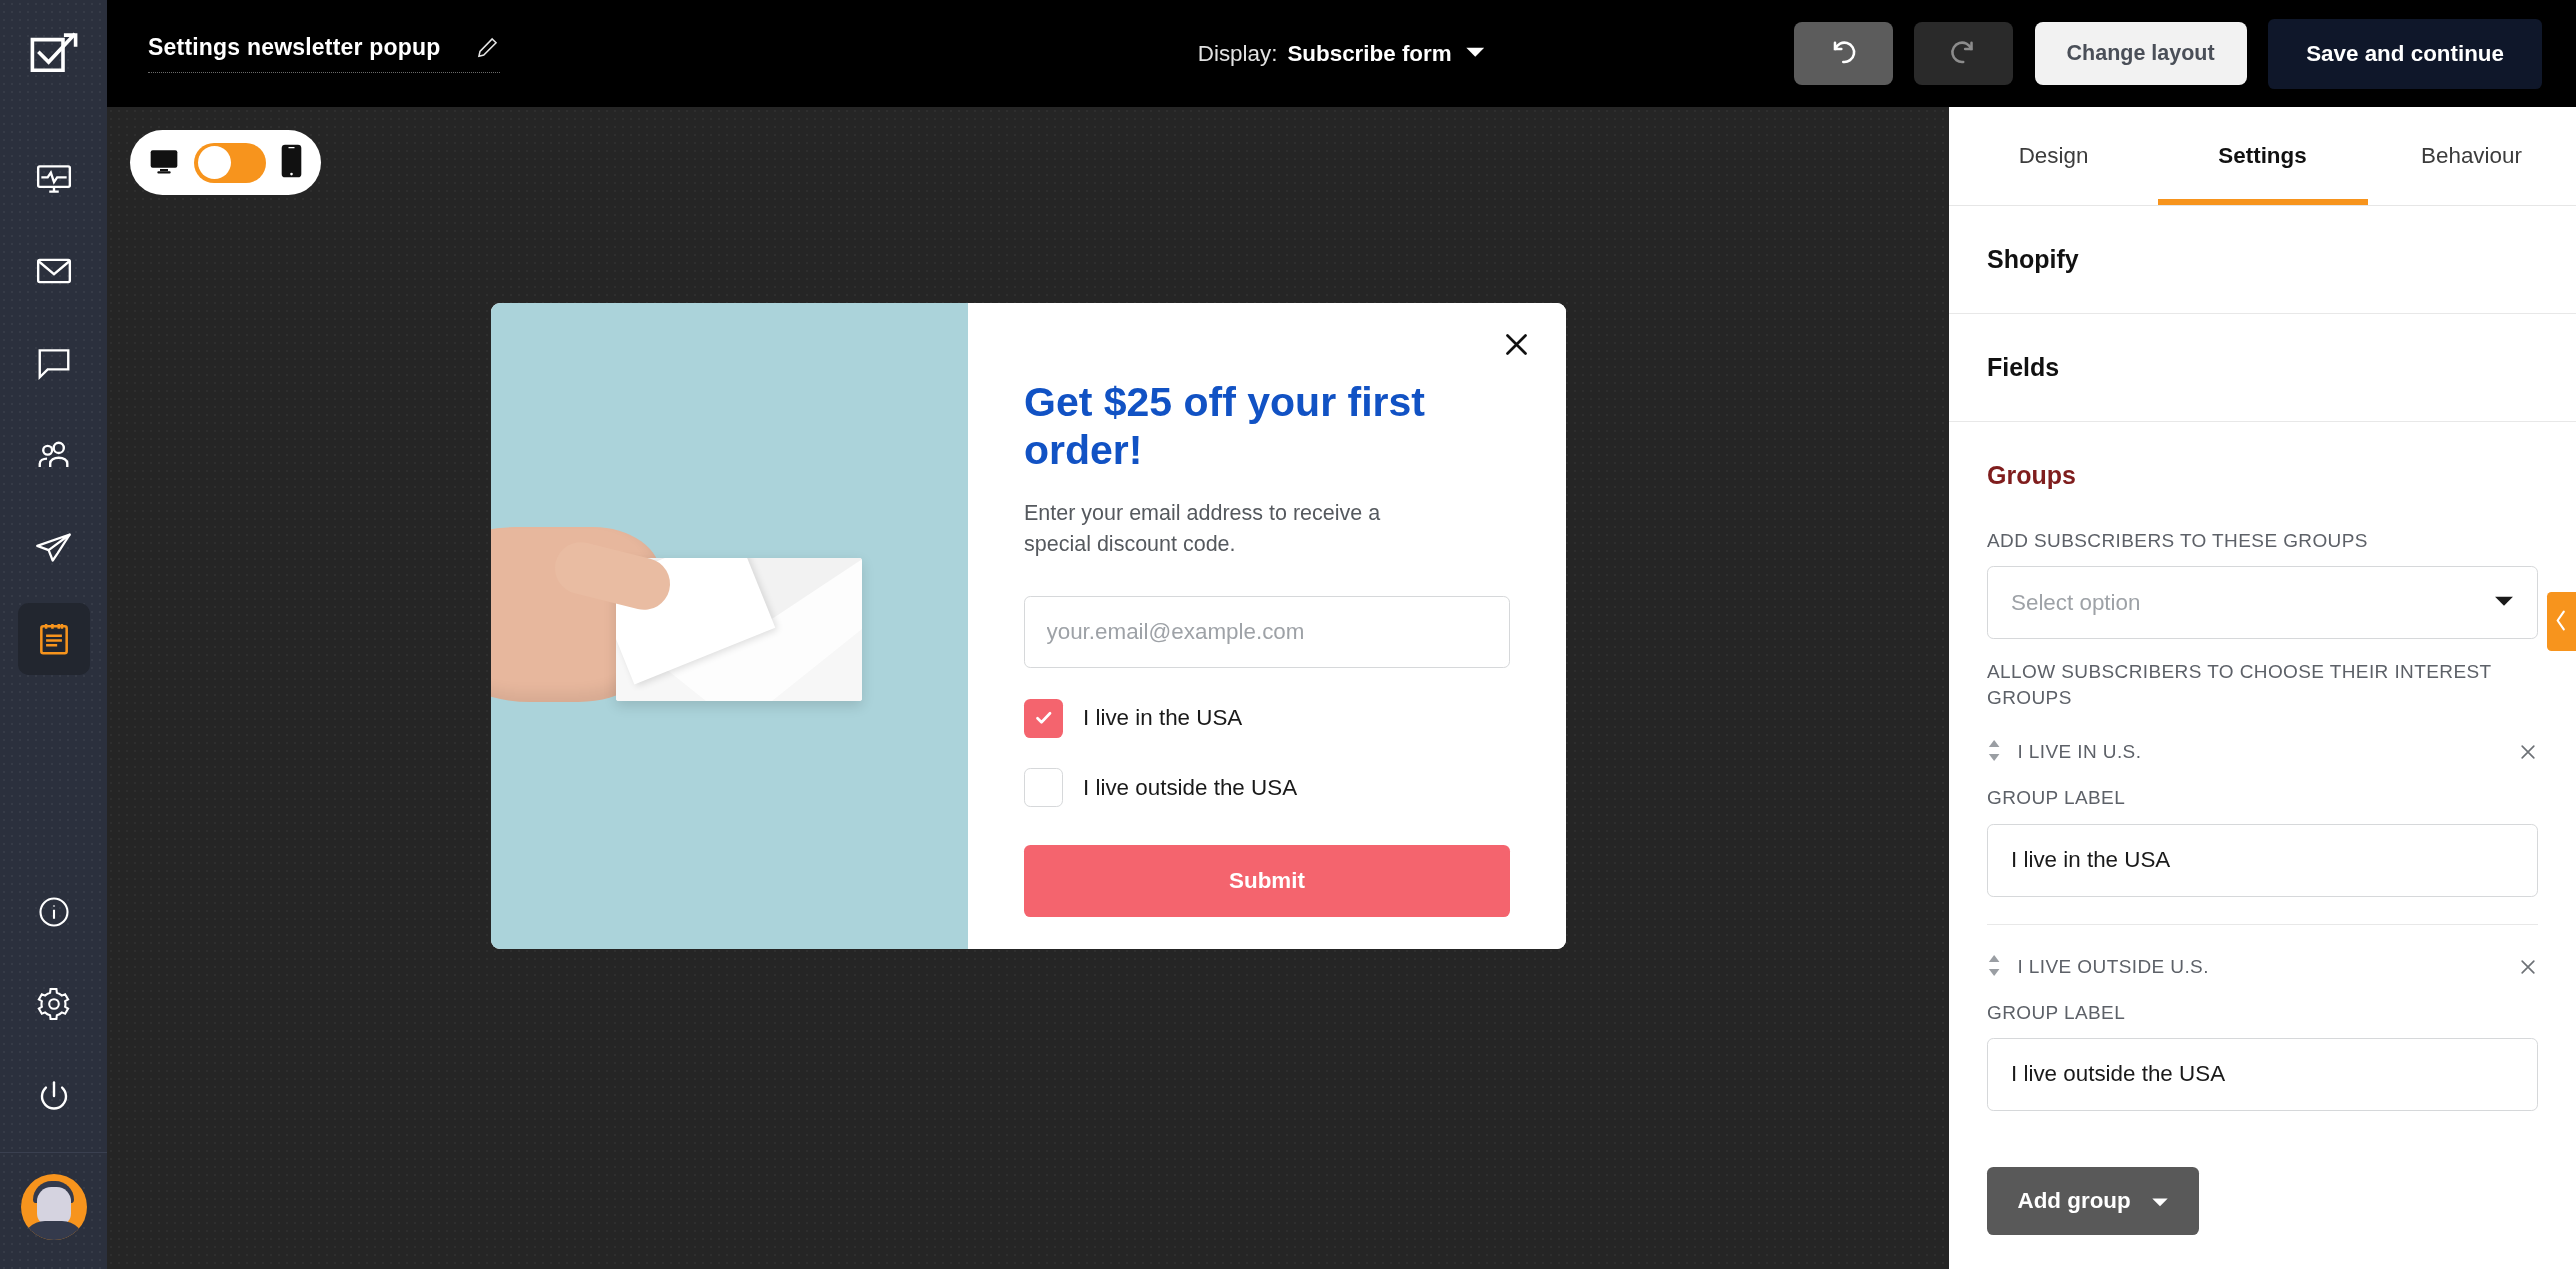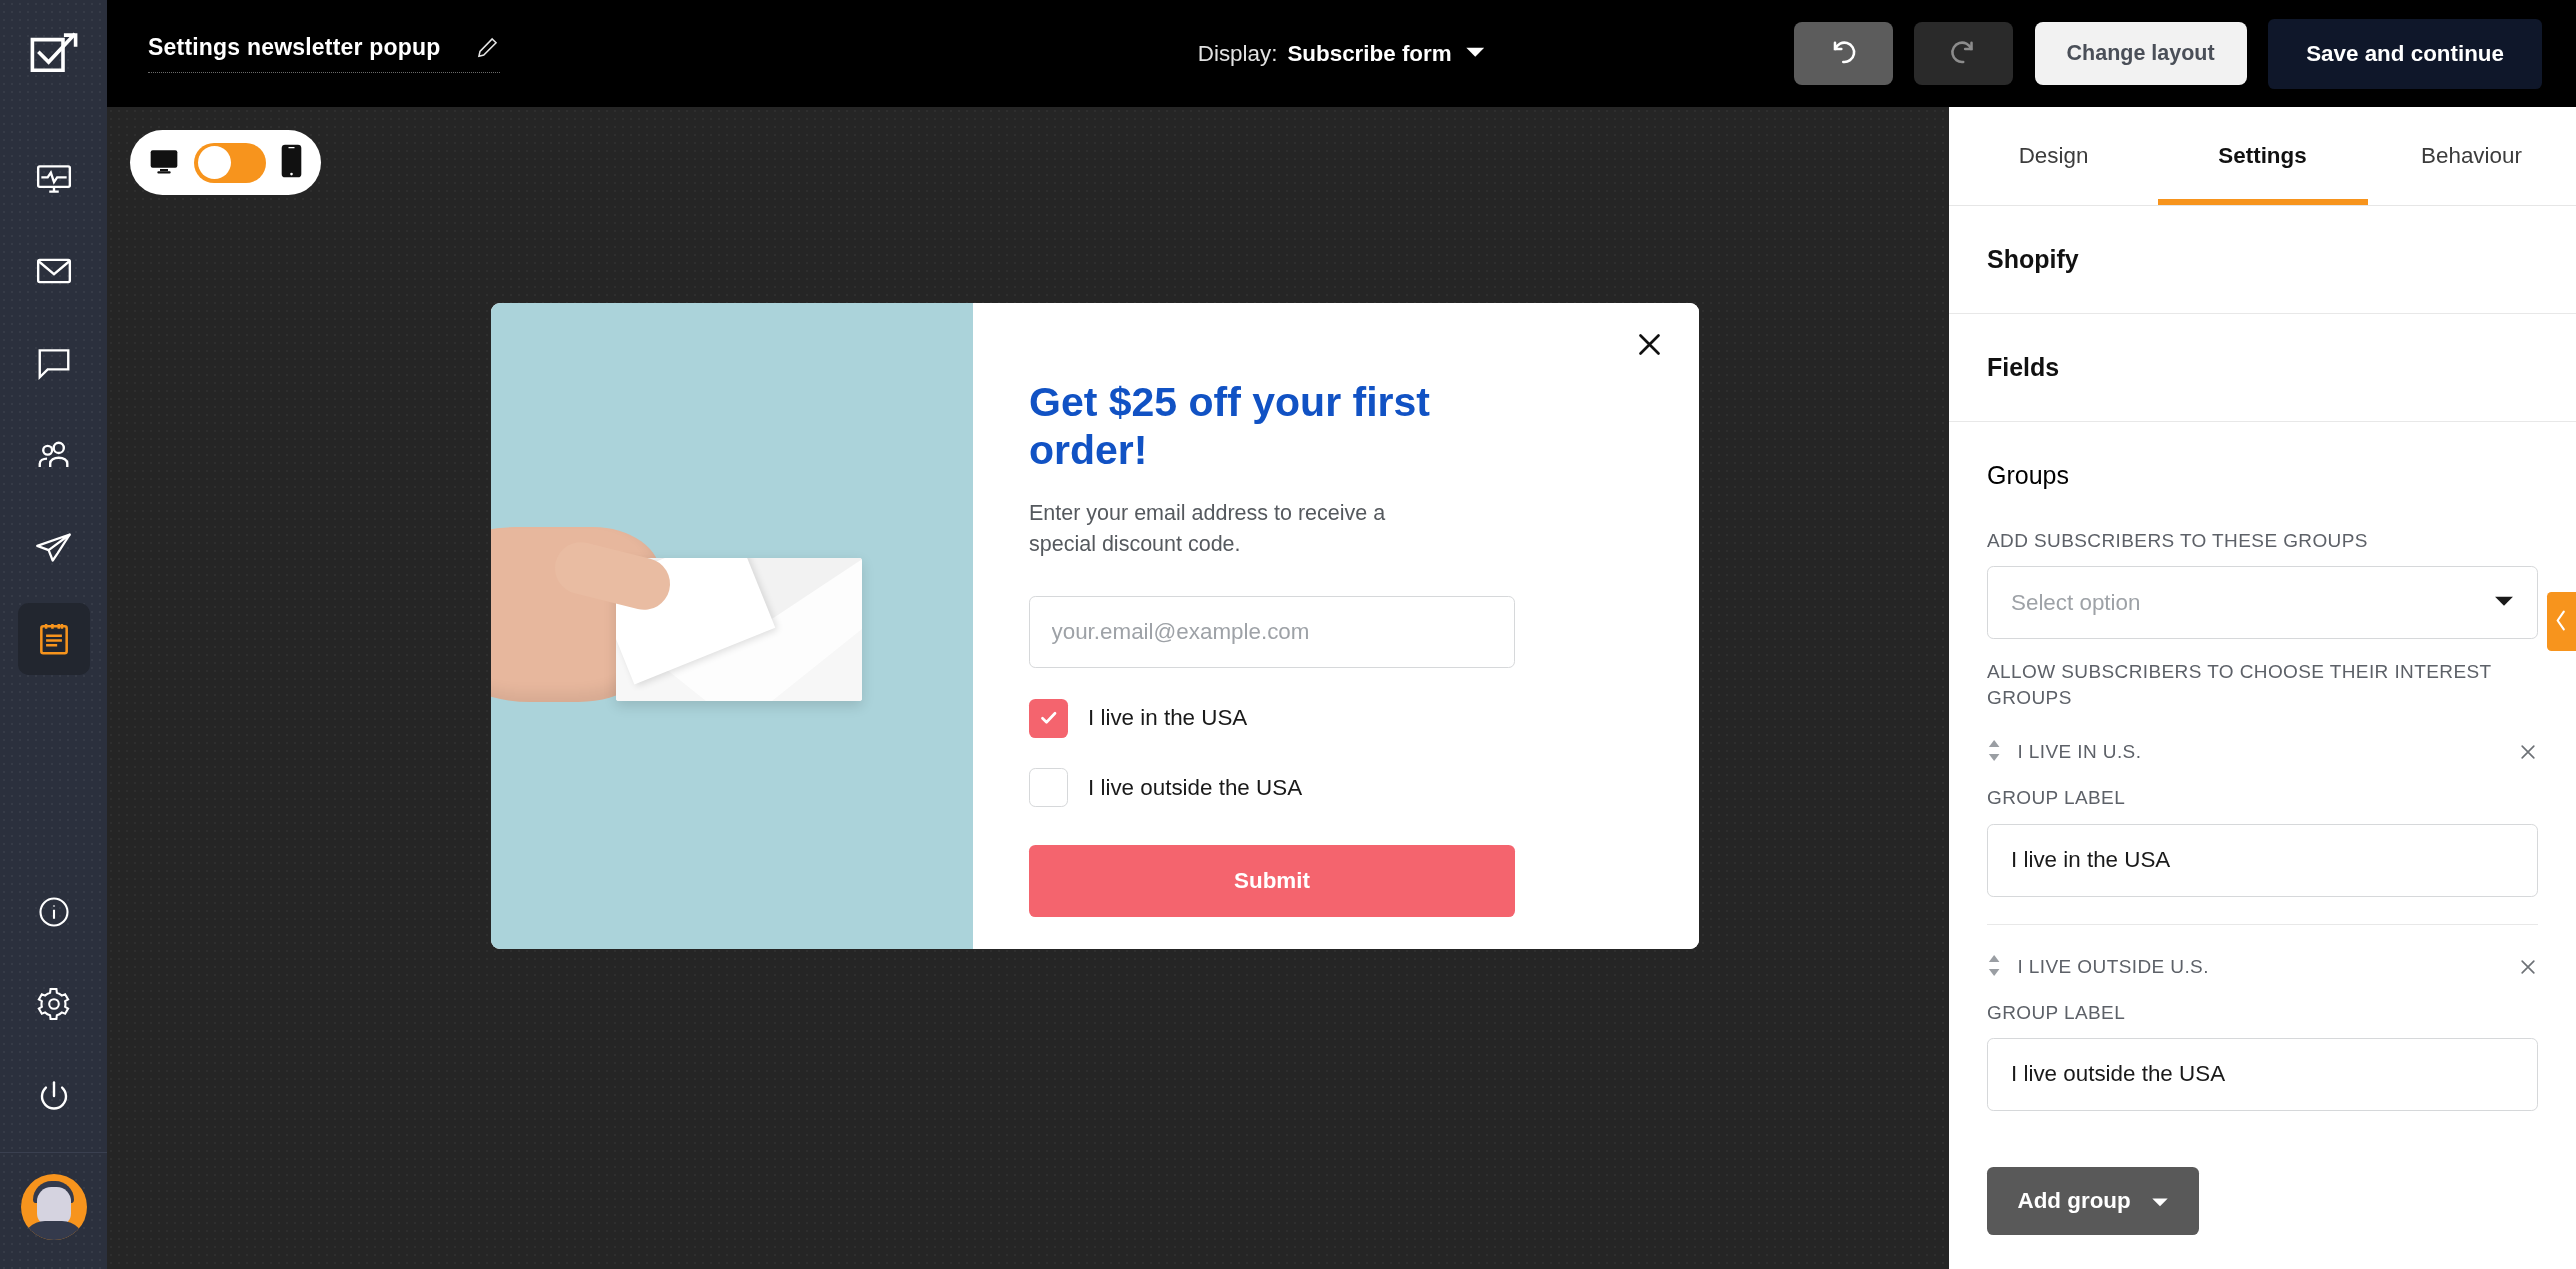--- a/index.html
+++ b/index.html
@@ -107,21 +107,21 @@
   }
   #toggle-switch {
     width: 72px; height: 40px; border-radius: 21.5px; background: #f7941d;
     display: flex; align-items: center; padding: 3.6px; cursor: pointer;
   }
   #toggle-knob { width: 33px; height: 33px; border-radius: 50%; background: #fff; }
 
   
   #popup {
     position: absolute; left: 384px; top: 196px;
-    width: 1208px; height: 646px; border-radius: 9px;
+    width: 1075px; height: 646px; border-radius: 9px;
     overflow: hidden; display: flex; background: #fff;
   }
   #popup-image {
     width: 482px; height: 646px; position: relative; overflow: hidden;
     background: #abd3da;
   }
   #hand {
     position: absolute; left: -72px; top: 224px; width: 242px; height: 175px;
     background: #e7b79d; border-radius: 40% 28% 34% 46%;
     box-shadow: inset -5.4px -9px 14.3px rgba(0,0,0,0.07);
@@ -213,21 +213,21 @@
   .panel-tab.active::after {
     content: ""; position: absolute; bottom: 0; left: 50%; transform: translateX(-50%);
     width: 210px; height: 6.3px; background: #f7941d;
   }
   .accordion-row {
     height: 108px; display: flex; align-items: center; padding: 0 38px;
     border-bottom: 0.9px solid #e8e8e8; font-size: 25px; font-weight: bold;
     color: #111; cursor: pointer;
   }
   #groups-section { padding: 0 38px; }
-  #groups-title { font-size: 25px; font-weight: normal; color: #000000;
+  #groups-title { font-size: 25px; font-weight: bold; color: #7f1d1d;
                   padding-top: 39px; padding-bottom: 18px; }
   .field-label {
     font-size: 19px; color: #5d6168; letter-spacing: 0.4px;
     text-transform: uppercase; margin-top: 20px; line-height: 1.35;
   }
   .select-box {
     margin-top: 12.5px; height: 73px; border: 0.9px solid #d6d8da; border-radius: 6.3px;
     display: flex; align-items: center; justify-content: space-between;
     padding: 0 23px; cursor: pointer; background: #fff;
   }

